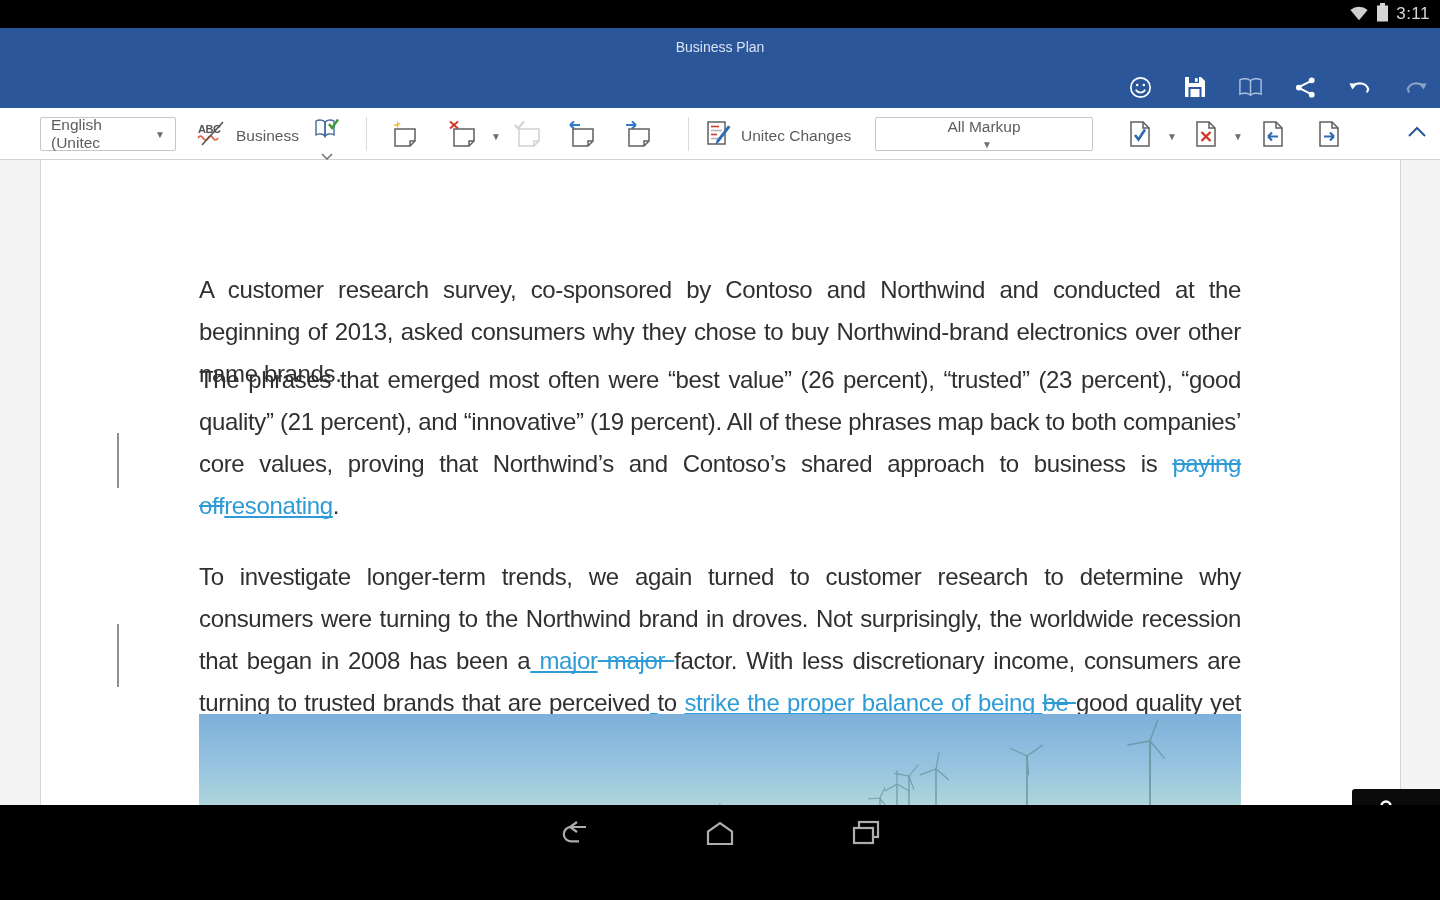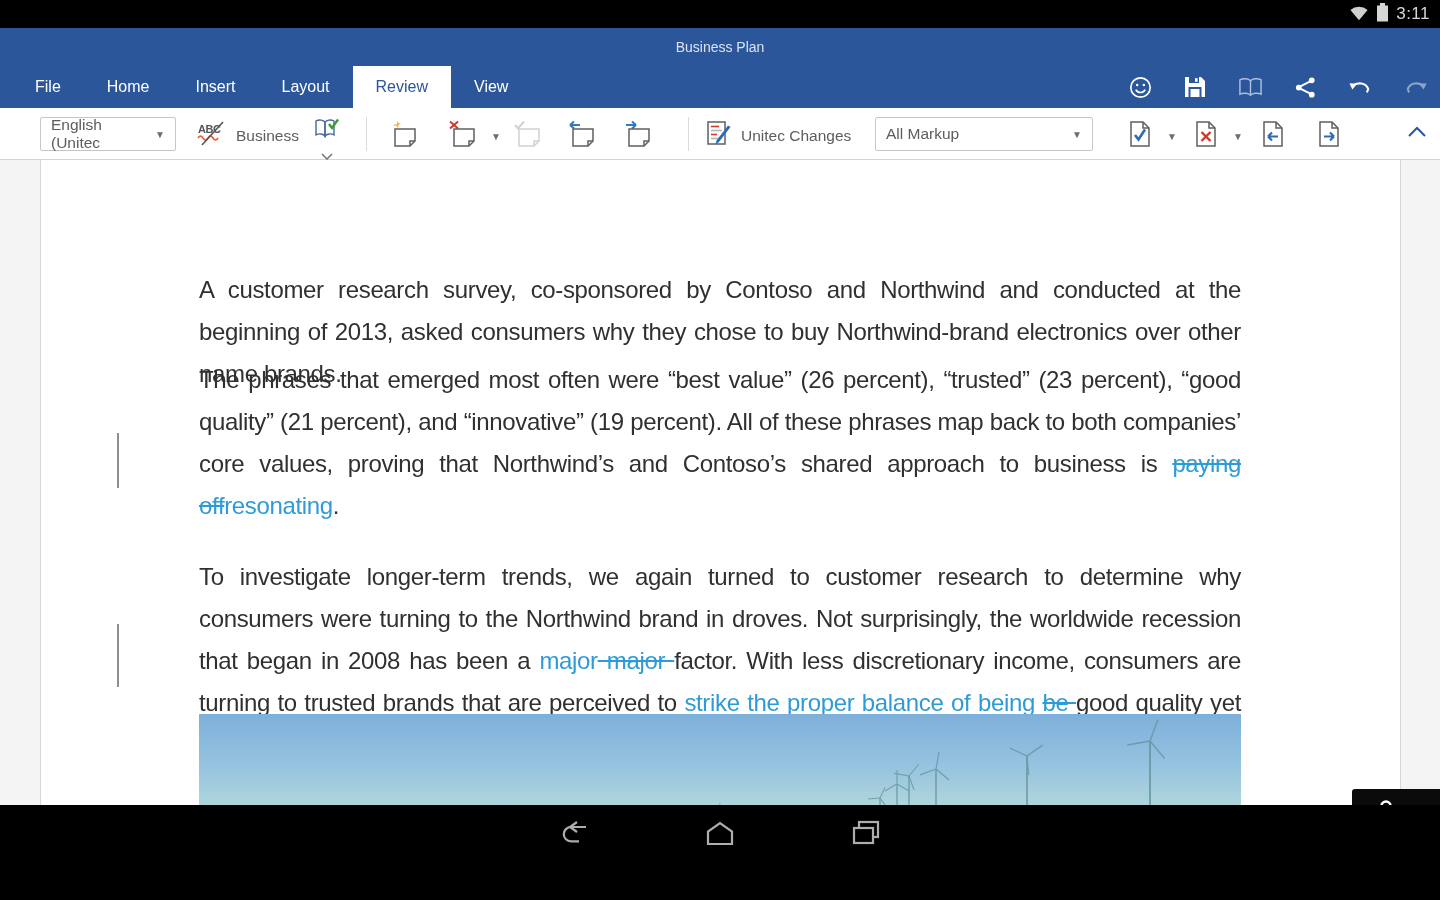--- a/index.html
+++ b/index.html
@@ -43,21 +43,21 @@
   #docarea { position:absolute; top:160px; left:0; width:100%; height:685px; background:#f4f4f4; overflow:hidden; }
   #page { position:absolute; left:40px; width:1361px; top:0; height:685px; background:#fff;
           border-left:1px solid #d6d6d6; border-right:1px solid #d6d6d6; }
   .banner { position:absolute; left:196px; top:28px; width:1048px; height:53px;
             display:flex; align-items:center; padding-left:14px;
             color:#fff; font-size:33px; letter-spacing:-0.5px; }
   .para { position:absolute; left:199px; width:1042px; color:#303030; font-size:24px;
           line-height:42px; letter-spacing:-0.35px; text-align:justify; }
   .para.last-just { text-align-last:justify; }
   .h2 { position:absolute; left:199px; top:334px; font-size:28px; letter-spacing:-0.5px; }
-  .ins { text-decoration-skip-ink:none; }
+  .ins { text-decoration:underline; text-decoration-skip-ink:none; }
   .del { text-decoration:line-through; }
   .changebar { position:absolute; left:117px; width:2px; background:#8f8f8f; }
 
   
   .doc-image { position:absolute; left:199px; top:554px; width:1042px; height:131px; overflow:hidden;
                background:linear-gradient(180deg,#7db0da 0%,#96c3df 40%,#b4d9db 75%,#c5e4d8 100%); }
 
   
   #kb-btn { position:absolute; left:1352px; top:789px; width:88px; height:56px; background:#0b0b0b;
             border-radius:3px 0 0 0; display:flex; align-items:center; justify-content:center; cursor:pointer; }
@@ -85,28 +85,20 @@
         </svg>
     </span>
     <span class="time">3:11</span>
   </div>
 
   <div id="titlebar">
     <span class="doc-title">Business Plan</span>
   </div>
 
   <div id="tabbar">
-    <div class="tabs">
-      <div class="tab">File</div>
-      <div class="tab">Home</div>
-      <div class="tab">Insert</div>
-      <div class="tab">Layout</div>
-      <div class="tab active">Review</div>
-      <div class="tab">View</div>
-    </div>
     <div class="tabbar-icons">
       <span class="tb-icon">
         <svg width="25" height="25" viewBox="0 0 24 24" fill="none" stroke="#fff" stroke-width="1.6">
           <circle cx="12" cy="12" r="9.3"></circle>
           <circle cx="8.8" cy="9.5" r="1.2" fill="#fff" stroke="none"></circle>
           <circle cx="15.2" cy="9.5" r="1.2" fill="#fff" stroke="none"></circle>
           <path d="M7.5 14 a 5 5 0 0 0 9 0" fill="none"></path>
         </svg>
       </span>
       <span class="tb-icon">
@@ -244,21 +236,21 @@
           <line x1="6" y1="6.5" x2="14" y2="6.5" stroke="#cf3a2b" stroke-width="1.6"></line>
           <line x1="6" y1="10.5" x2="17" y2="10.5" stroke="#b5b5b5" stroke-width="1.6"></line>
           <line x1="6" y1="14.5" x2="12" y2="14.5" stroke="#cf3a2b" stroke-width="1.6"></line>
           <line x1="6" y1="18.5" x2="16" y2="18.5" stroke="#b5b5b5" stroke-width="1.6"></line>
           <path d="M25.5 7 L14 22 L10.5 24.5 L11.5 20.5 L23 5.5 Z" fill="#2f6ab4"></path>
         </svg>
       </span>
       <span>Unitec Changes</span>
     </div>
 
-    <div class="dropdown" style="left:875px; width:218px;">
+    <div class="dropdown" style="left:875px; width:218px;flex-direction:column;">
       <span>All Markup</span>
       <span class="caret">▼</span>
     </div>
 
     <div class="tool" style="left:1127px;">
       <span>
         <svg width="26" height="28" viewBox="0 0 26 28" fill="none">
           <path d="M4 2 H16 L22 8 V26 H4 Z" stroke="#5f5f5f" stroke-width="1.5"></path>
           <path d="M16 2 V8 H22" stroke="#5f5f5f" stroke-width="1.5"></path>
           <polyline points="8,15 11.5,19.5 18,9.5" stroke="#2f6ab4" stroke-width="2.6"></polyline>

